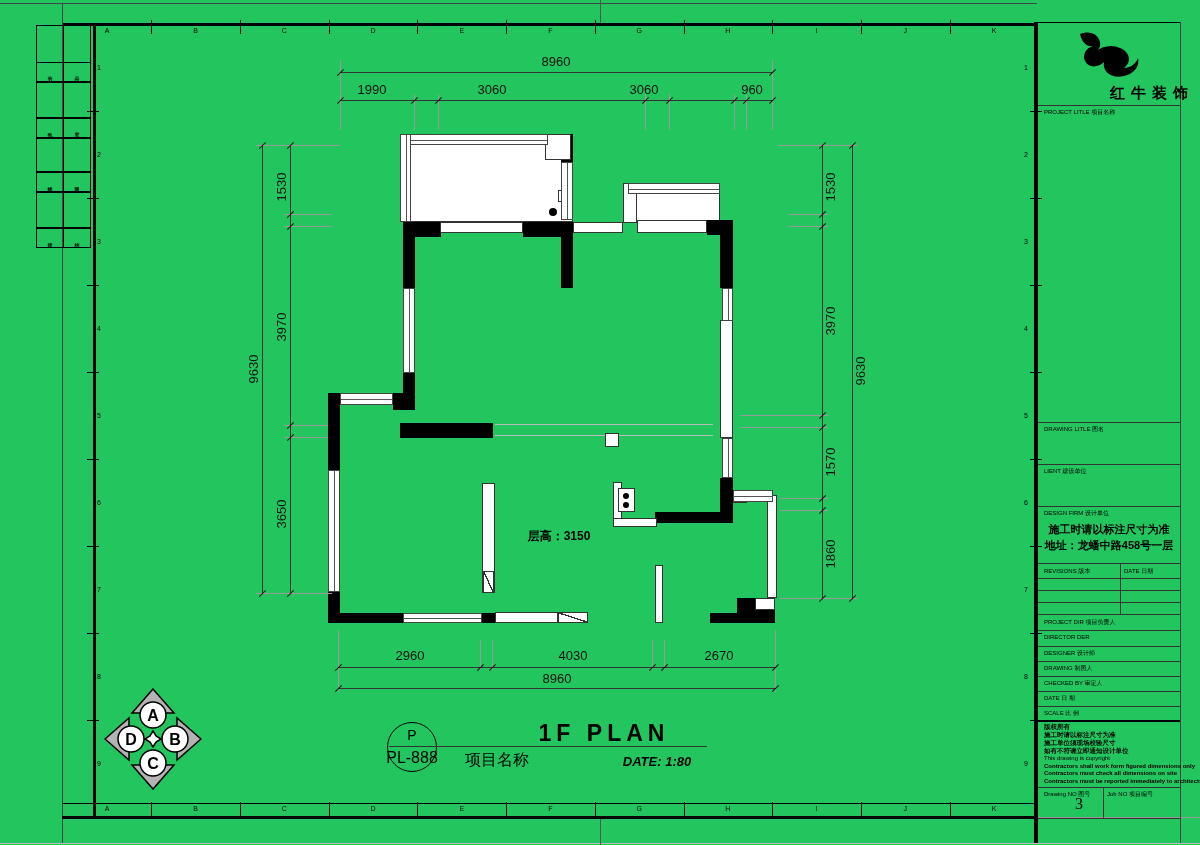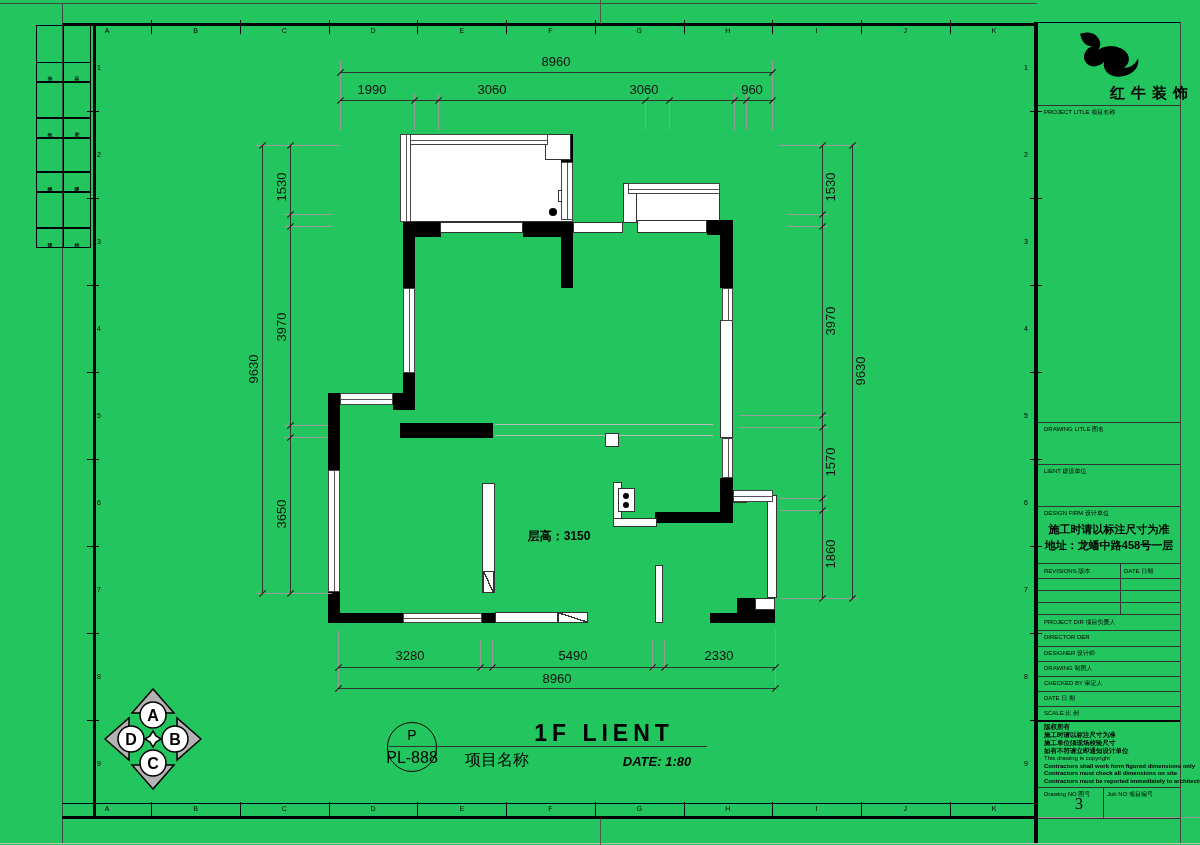--- a/index.html
+++ b/index.html
@@ -275,41 +275,41 @@
       <div class="fline" style="left: 87px; top: 719.5px; width: 12px; height: 1px; background: rgb(0, 0, 0);"></div>
       <div class="gnum" style="left: 1026px; top: 763px;">9</div>
       <div class="gnum" style="left: 99px; top: 763px;">9</div>
     </div>
 
   <span class="dim" style="left:556px;top:61px;">8960</span>
   <span class="dim" style="left:372px;top:89px;">1990</span>
   <span class="dim" style="left:492px;top:89px;">3060</span>
   <span class="dim" style="left:644px;top:89px;">3060</span>
   <span class="dim" style="left:752px;top:89px;">960</span>
-  <span class="dim" style="left:410px;top:655px;">3280</span>
-  <span class="dim" style="left:573px;top:655px;">5490</span>
-  <span class="dim" style="left:719px;top:655px;">2330</span>
+  <span class="dim" style="left:410px;top:655px;">2960</span>
+  <span class="dim" style="left:573px;top:655px;">4030</span>
+  <span class="dim" style="left:719px;top:655px;">2670</span>
   <span class="dim" style="left:557px;top:678px;">8960</span>
   <span class="dimv" style="left:253px;top:369px;">9630</span>
   <span class="dimv" style="left:281px;top:187px;">1530</span>
   <span class="dimv" style="left:281px;top:327px;">3970</span>
   <span class="dimv" style="left:281px;top:514px;">3650</span>
   <span class="dimv" style="left:830px;top:187px;">1530</span>
   <span class="dimv" style="left:830px;top:321px;">3970</span>
   <span class="dimv" style="left:830px;top:462px;">1570</span>
   <span class="dimv" style="left:830px;top:554px;">1860</span>
   <span class="dimv" style="left:860px;top:371px;">9630</span>
 
   <span class="abs" style="left:559px;top:536px;transform:translate(-50%,-50%);font-size:12px;font-weight:600;white-space:nowrap;">层高：3150</span>
 
   <div class="abs" style="left:387px;top:722px;width:50px;height:50px;border:1.5px solid #000;border-radius:50%;box-sizing:border-box;"></div>
   <div class="dline" style="left:389px;top:746px;width:318px;height:1px;"></div>
   <span class="abs" style="left:412px;top:735px;transform:translate(-50%,-50%);font-size:14px;">P</span>
   <span class="abs" style="left:412px;top:758px;transform:translate(-50%,-50%);font-size:16px;">PL-888</span>
-  <span class="abs" style="left:604px;top:733px;transform:translate(-50%,-50%);font-size:23px;font-weight:bold;letter-spacing:5px;white-space:nowrap;">1F LIENT</span>
+  <span class="abs" style="left:604px;top:733px;transform:translate(-50%,-50%);font-size:23px;font-weight:bold;letter-spacing:5px;white-space:nowrap;">1F PLAN</span>
   <span class="abs" style="left:497px;top:760px;transform:translate(-50%,-50%);font-size:16px;white-space:nowrap;">项目名称</span>
   <span class="abs" style="left:657px;top:761px;transform:translate(-50%,-50%);font-size:13px;font-weight:bold;font-style:italic;white-space:nowrap;">DATE: 1:80</span>
 
   <svg class="abs" style="left:104px;top:688px;" width="98" height="104" viewBox="0 0 98 104">
     <g fill="#b3b3b3" stroke="#000" stroke-width="1.5">
       <polygon points="49,1 28,25 70,25"></polygon>
       <polygon points="97,51 73,30 73,72"></polygon>
       <polygon points="49,101 28,77 70,77"></polygon>
       <polygon points="1,51 25,30 25,72"></polygon>
     </g>

